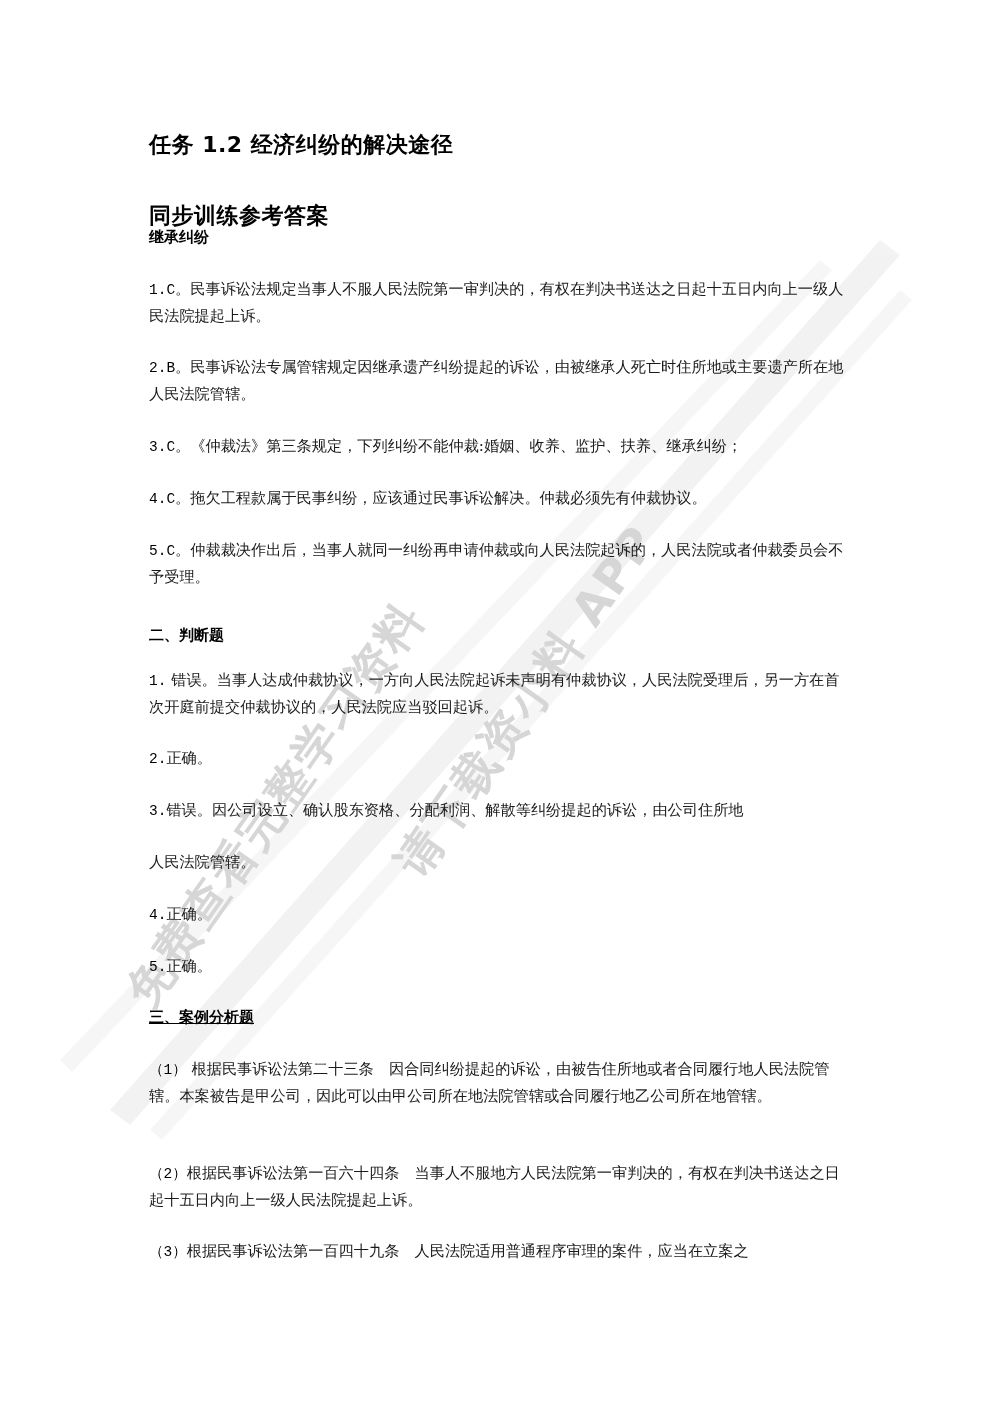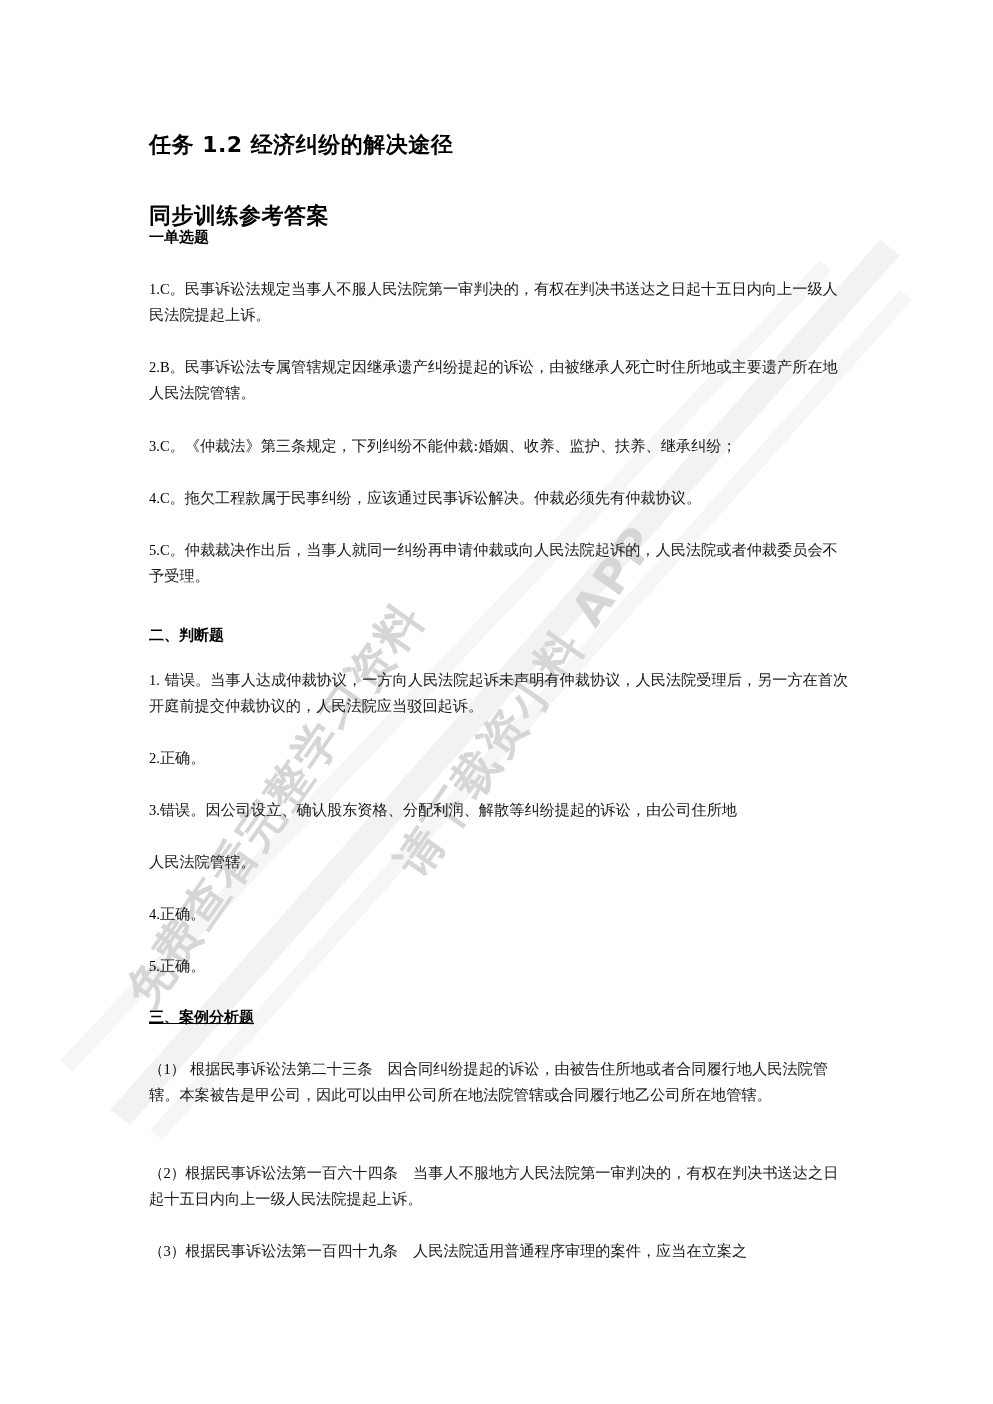--- a/index.html
+++ b/index.html
@@ -60,21 +60,21 @@
       position: absolute;
       left: 0;
       width: 700px;
       font-size: 15.2px;
       line-height: 26px;
       color: #1a1a1a;
       white-space: normal;
       word-break: break-all;
     }
     .para .num {
-      font-family: Liberation Serif, serif;
+      font-family: Liberation Mono, monospace;
       font-size: 14.5px;
       color: #000;
       margin-top: 23px;
     }
   </style>
 </head>
 <body>
 
 <div class="page">
 
@@ -91,21 +91,21 @@
     <g transform="translate(420,880) rotate(-55)" font-family="DejaVu Sans, Liberation Sans, sans-serif" font-weight="bold" fill="#d6d6d6">
       <text x="0" y="0" font-size="46" letter-spacing="2">请下载资小料 APP</text>
     </g>
   </svg>
 
   <div class="content">
 
     <div class="title" style="top:130px;">任务 1.2  经济纠纷的解决途径</div>
     <div class="title" style="top:201px;">同步训练参考答案</div>
 
-    <div class="section-heading" style="top:228px;">一单选题</div>
+    <div class="section-heading" style="top:228px;">继承纠纷</div>
 
     <div class="para" style="top:276px;">
       <span class="num">1.C</span><span>。民事诉讼法规定当事人不服人民法院第一审判决的，有权在判决书送达之日起十五日内向上一级人民法院提起上诉。</span>
     </div>
 
     <div class="para" style="top:354px;">
       <span class="num">2.B</span><span>。民事诉讼法专属管辖规定因继承遗产纠纷提起的诉讼，由被继承人死亡时住所地或主要遗产所在地人民法院管辖。</span>
     </div>
 
     <div class="para" style="top:433px;">

